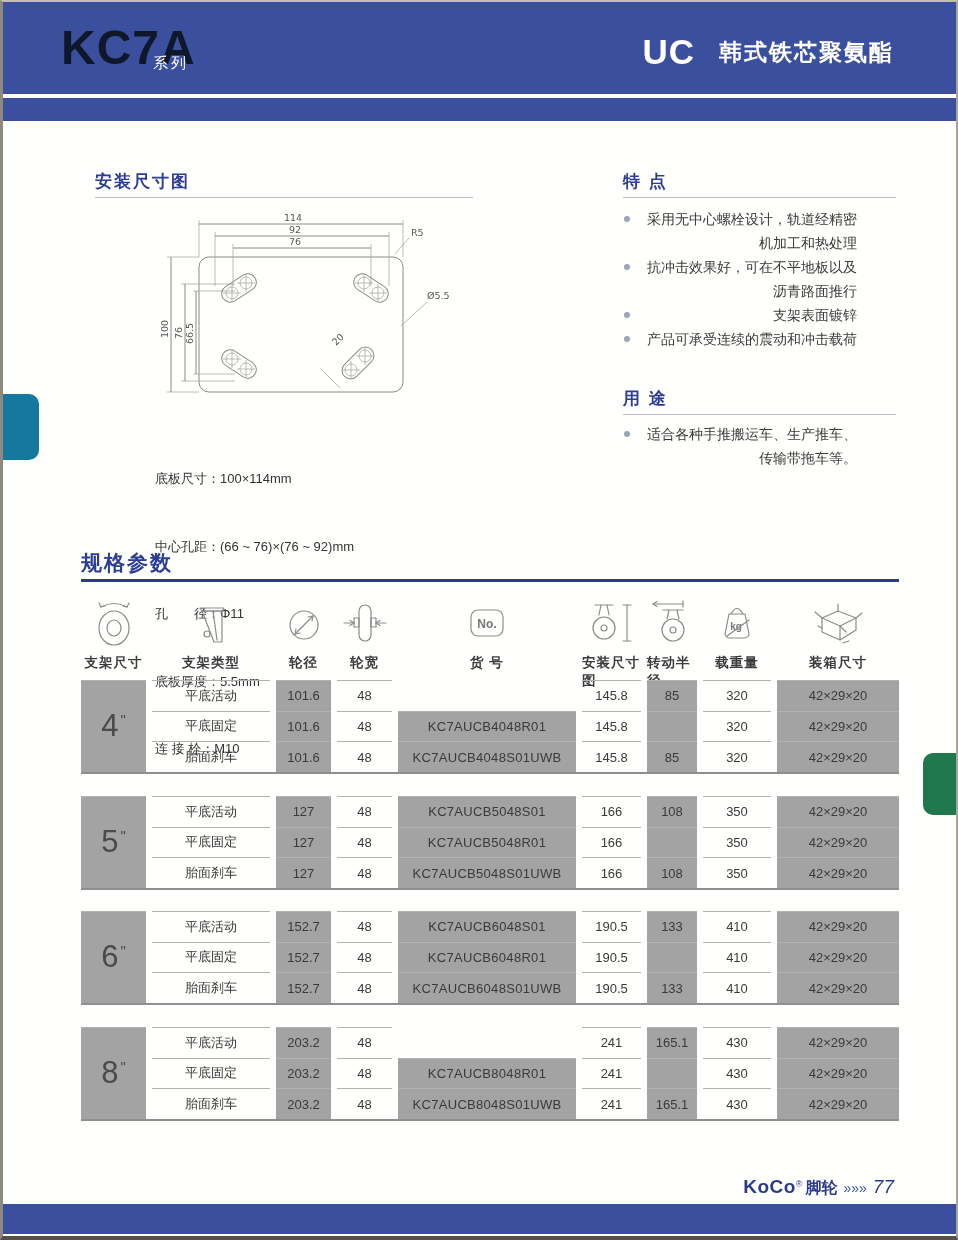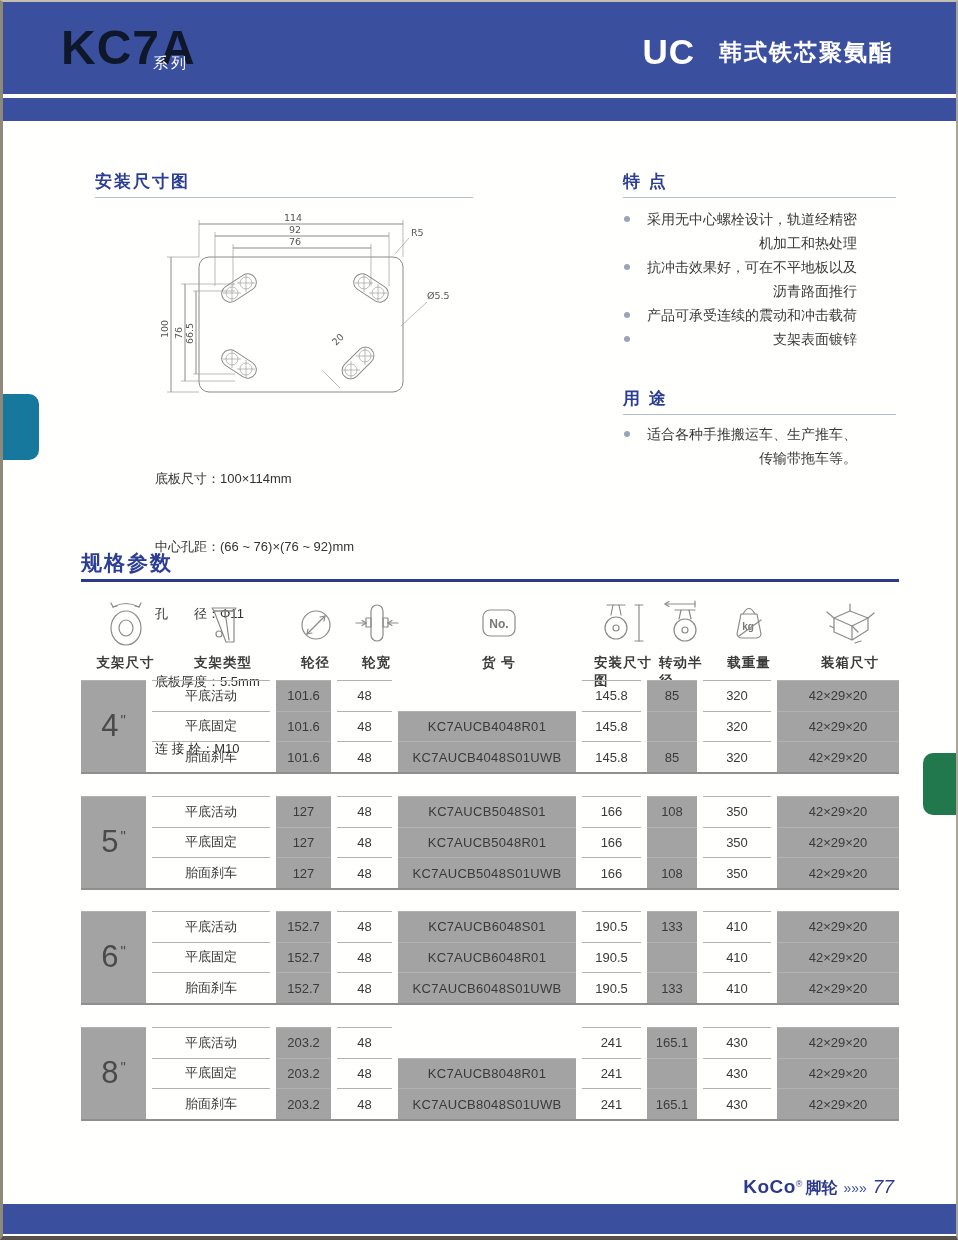--- a/index.html
+++ b/index.html
@@ -36,21 +36,21 @@
 
   .specs{position:absolute;left:152px;top:421px;font-size:13px;color:#333;line-height:22.5px;white-space:pre;}
 
   
   .bullets{position:absolute;margin:0;padding:0;list-style:none;width:250px;font-size:14px;color:#3a3a3a;line-height:24px;}
   .bullets li{position:relative;padding-left:17px;width:234px;text-align:right;}
   .bullets li::before{content:"";position:absolute;left:1px;top:9px;width:6px;height:6px;border-radius:50%;background:#9aa5b4;}
 
   
   .tgrid{display:grid;grid-template-columns:65px 118px 55px 55px 178px 59px 50px 68px 122px;column-gap:6px;}
-  .thead{position:absolute;left:90px;top:588px;width:818px;}
+  .thead{position:absolute;left:78px;top:588px;width:818px;}
   .th-icons{align-items:end;justify-items:center;height:58px;}
   .th-labels{margin-top:6px;justify-items:center;font-size:13.5px;font-weight:700;color:#3c3c3c;letter-spacing:1px;}
   .group{position:absolute;left:78px;width:818px;height:94px;border-bottom:2px solid #8f8f8f;}
   .group .tgrid{height:100%;grid-template-rows:repeat(3,1fr);}
   .cell{display:flex;align-items:center;justify-content:center;border-top:1px solid #b2b2b2;
         font-size:13px;color:#3a3a3a;}
   .shade{background:#a3a3a3;}
   .c-size{grid-row:1/4;grid-column:1;flex-direction:row;align-items:center;}
   .size-num{font-size:31px;color:#4a4a4a;font-weight:400;}
   .inch{font-size:15px;color:#4a4a4a;margin:-14px 0 0 2px;}
@@ -175,22 +175,22 @@
     <div>孔　　径：Φ11</div>
     <div>底板厚度：5.5mm</div>
     <div>连 接 栓：M10</div>
   </div>
 
   <div class="sec-title" style="left:620px;top:168px;">特 点</div>
   <div class="sec-underline" style="left:620px;top:195px;width:273px;"></div>
   <ul class="bullets" style="left:620px;top:205px;">
     <li>采用无中心螺栓设计，轨道经精密机加工和热处理</li>
     <li>抗冲击效果好，可在不平地板以及沥青路面推行</li>
+    <li>支架表面镀锌</li>
     <li>产品可承受连续的震动和冲击载荷</li>
-    <li>支架表面镀锌</li>
   </ul>
 
   <div class="sec-title" style="left:620px;top:385px;">用 途</div>
   <div class="sec-underline" style="left:620px;top:412px;width:273px;"></div>
   <ul class="bullets" style="left:620px;top:420px;">
     <li>适合各种手推搬运车、生产推车、传输带拖车等。</li>
   </ul>
 
   <div class="big-title">规格参数</div>
   <div class="big-underline"></div>

